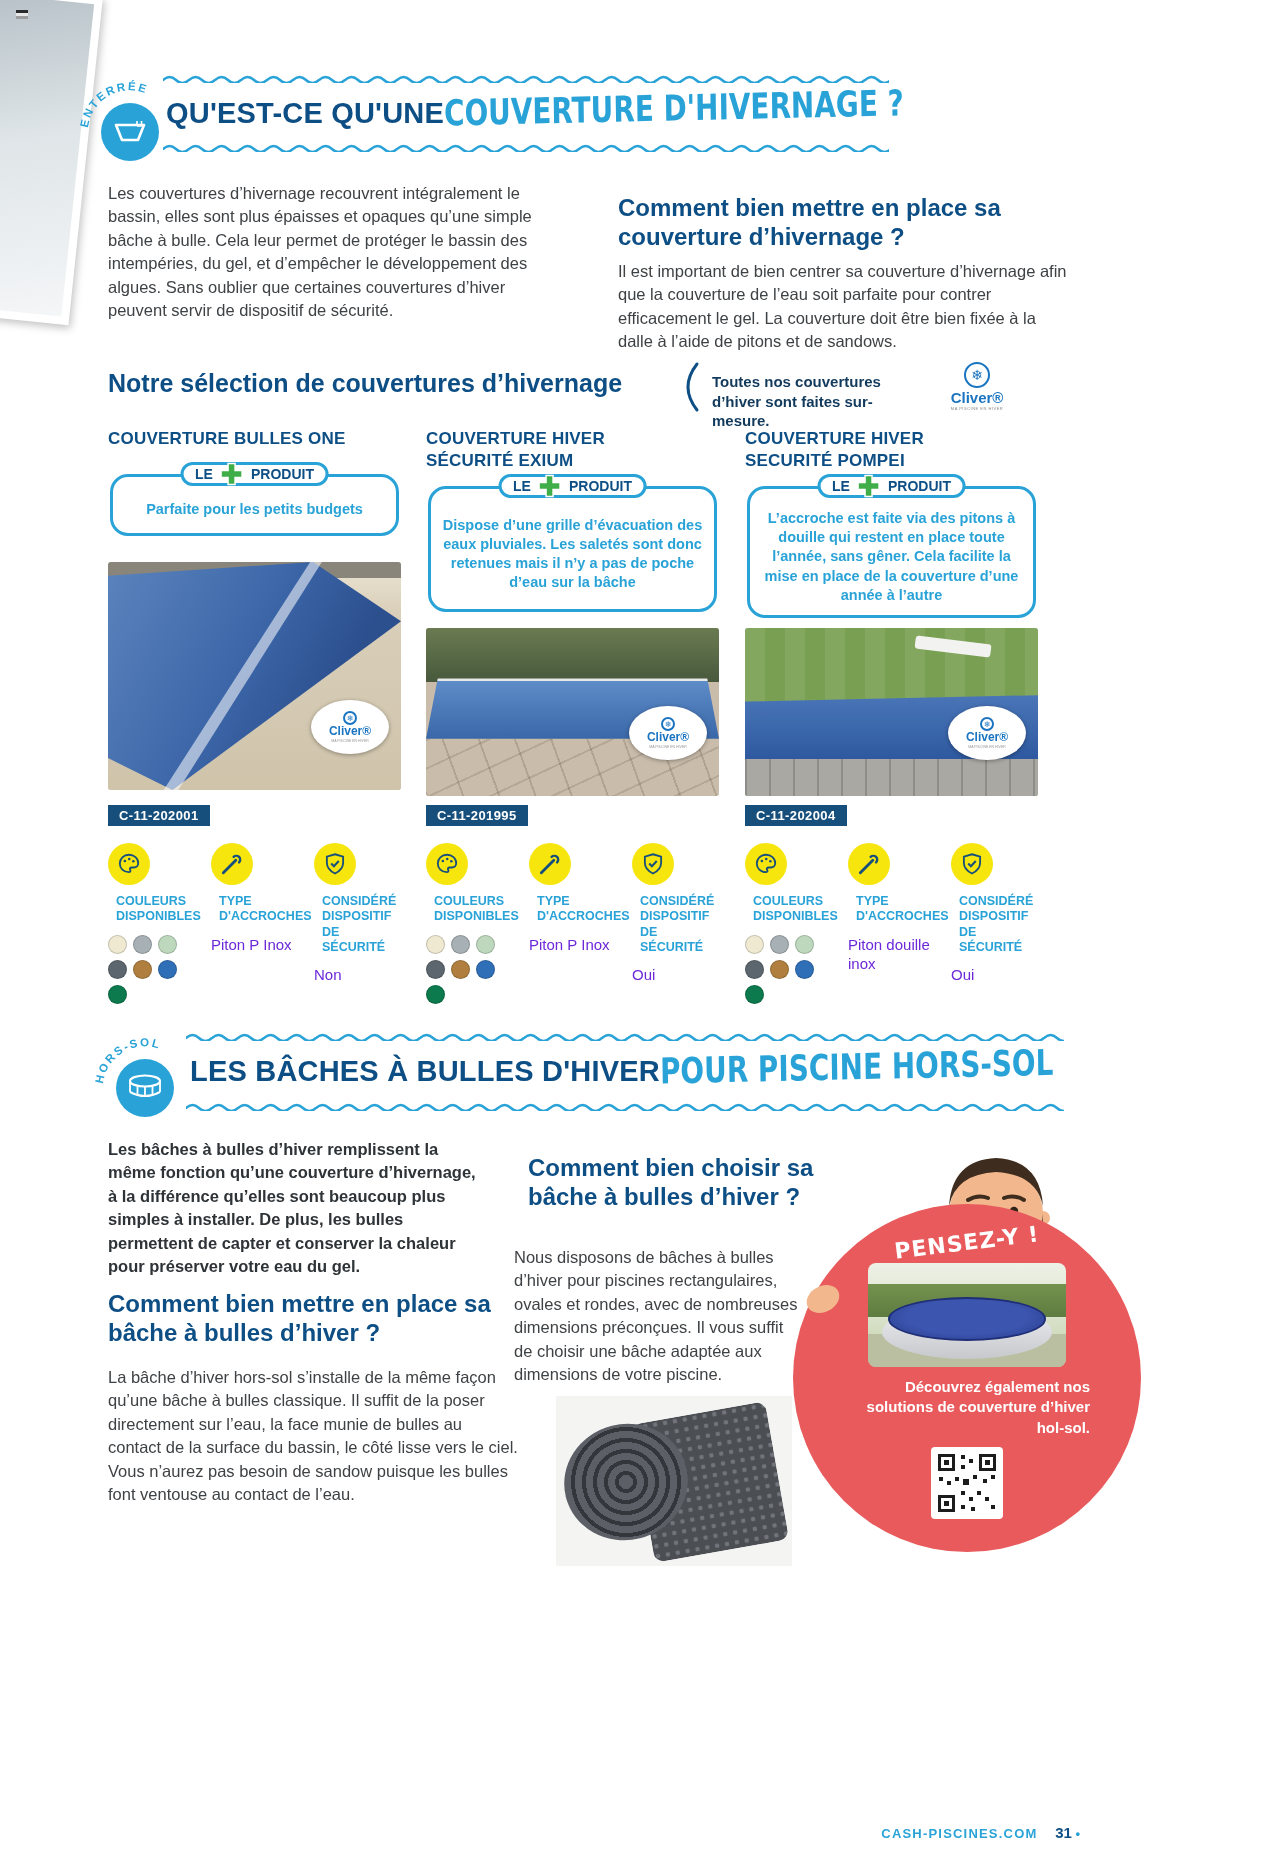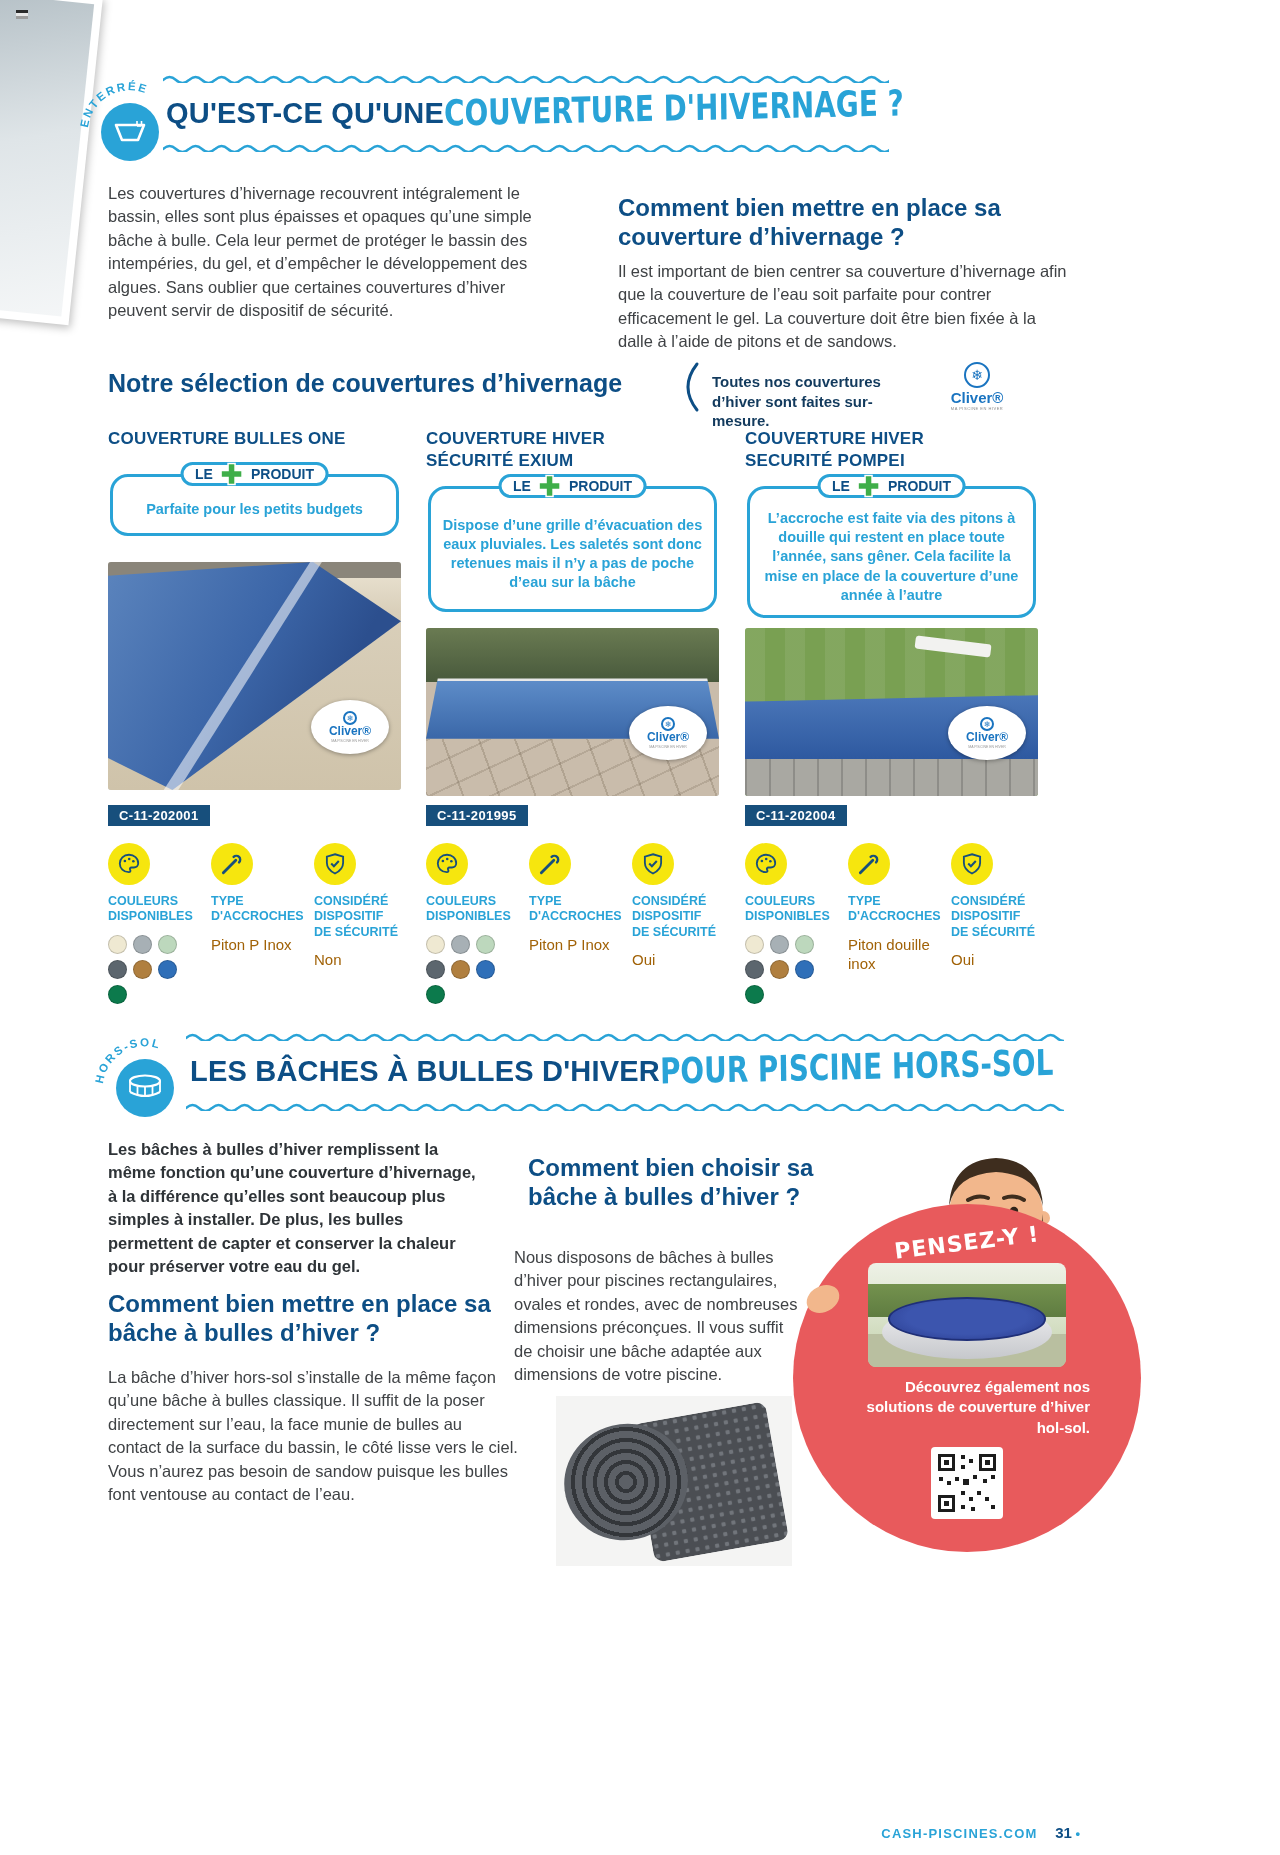--- a/index.html
+++ b/index.html
@@ -57,22 +57,22 @@
   .p-photo{position:absolute;left:0;width:293px;overflow:hidden;border-radius:3px;background:#ccc;}
   .ph1{top:134px;height:228px;}
   .ph2{top:200px;height:168px;}
   .layer{position:absolute;inset:0;}
   .code-tag{position:absolute;top:377px;left:0;background:#174f7c;color:#fff;font-weight:700;
             font-size:13px;padding:3px 11px;letter-spacing:.4px;}
   .icol{position:absolute;top:415px;width:99px;}
   .icol.i1{left:0;} .icol.i2{left:103px;} .icol.i3{left:206px;}
   .icon-circ{width:42px;height:42px;border-radius:50%;background:#f6e60e;display:flex;
              align-items:center;justify-content:center;}
-  .icol-label{color:#29a3d7;font-weight:800;font-size:12.5px;line-height:1.22;margin:9px 0 10px;}
-  .icol-value{font-size:15px;color:#a16207;line-height:1.3;}
+  .icol-label{color:#29a3d7;font-weight:800;font-size:12.5px;line-height:1.22;margin:9px 8px 10px;}
+  .icol-value{font-size:15px;color:#6d28d9;line-height:1.3;}
   .swgrid{display:flex;flex-wrap:wrap;width:84px;gap:6px;}
   .sw{width:19px;height:19px;border-radius:50%;border:1px solid rgba(0,0,0,.18);box-sizing:border-box;}
 
   
   .roll-photo{width:236px;height:170px;background:#f4f4f3;overflow:hidden;}
   .roll-sheet{position:absolute;left:86px;top:16px;width:136px;height:140px;background-color:#4b4e53;
               background-image:radial-gradient(circle at 4px 4px,#71757b 2px,transparent 2.6px);
               background-size:10px 10px;transform:rotate(-10deg);border-radius:10px;}
   .roll-core{position:absolute;left:8px;top:28px;width:124px;height:116px;border-radius:50%;
              background:repeating-radial-gradient(circle at 50% 50%,#5c6066 0 7px,#33363a 7px 11px);

